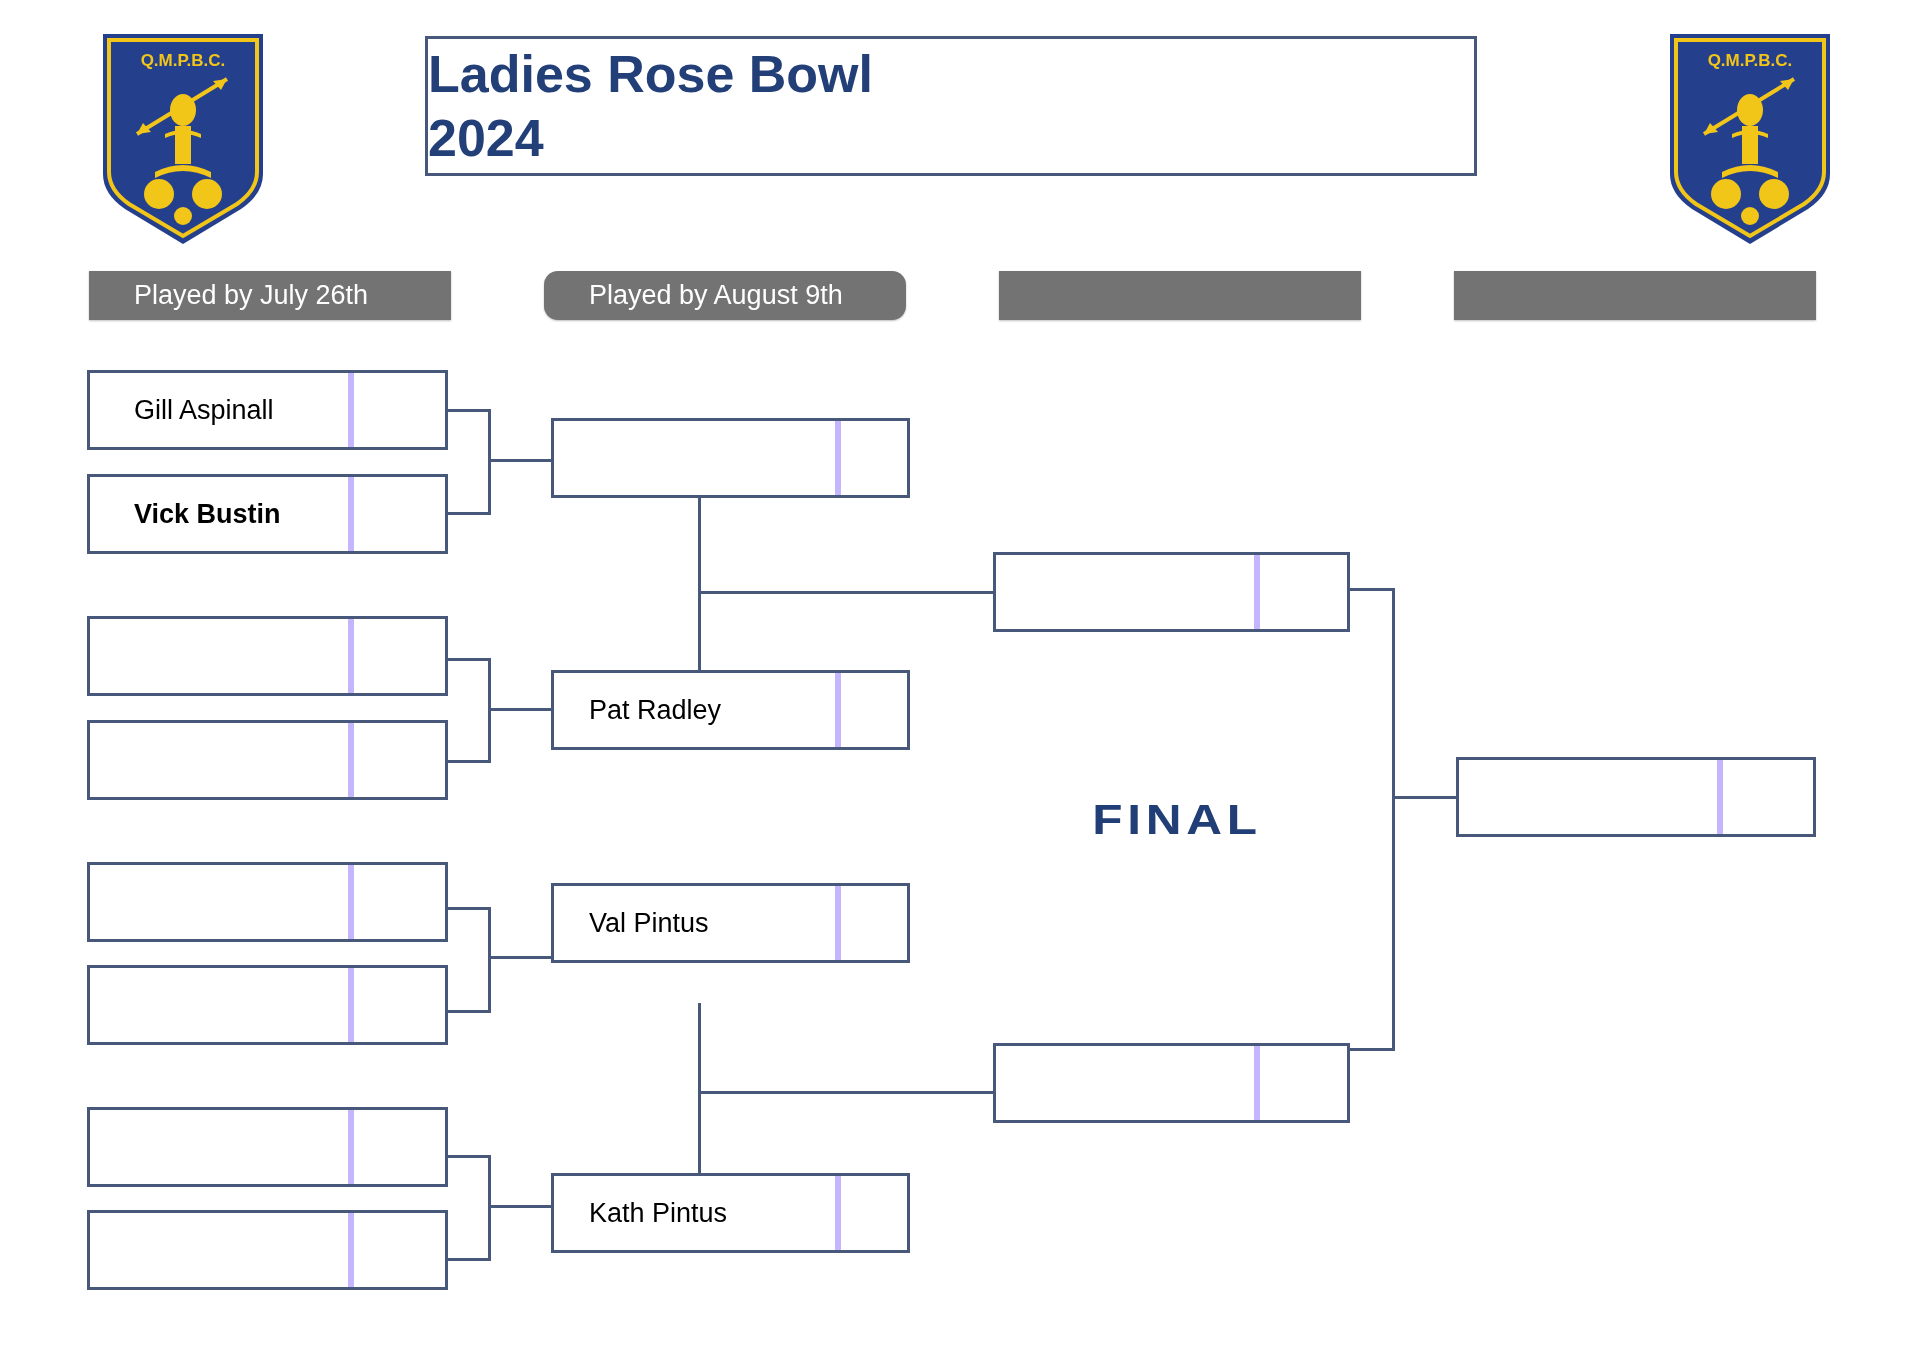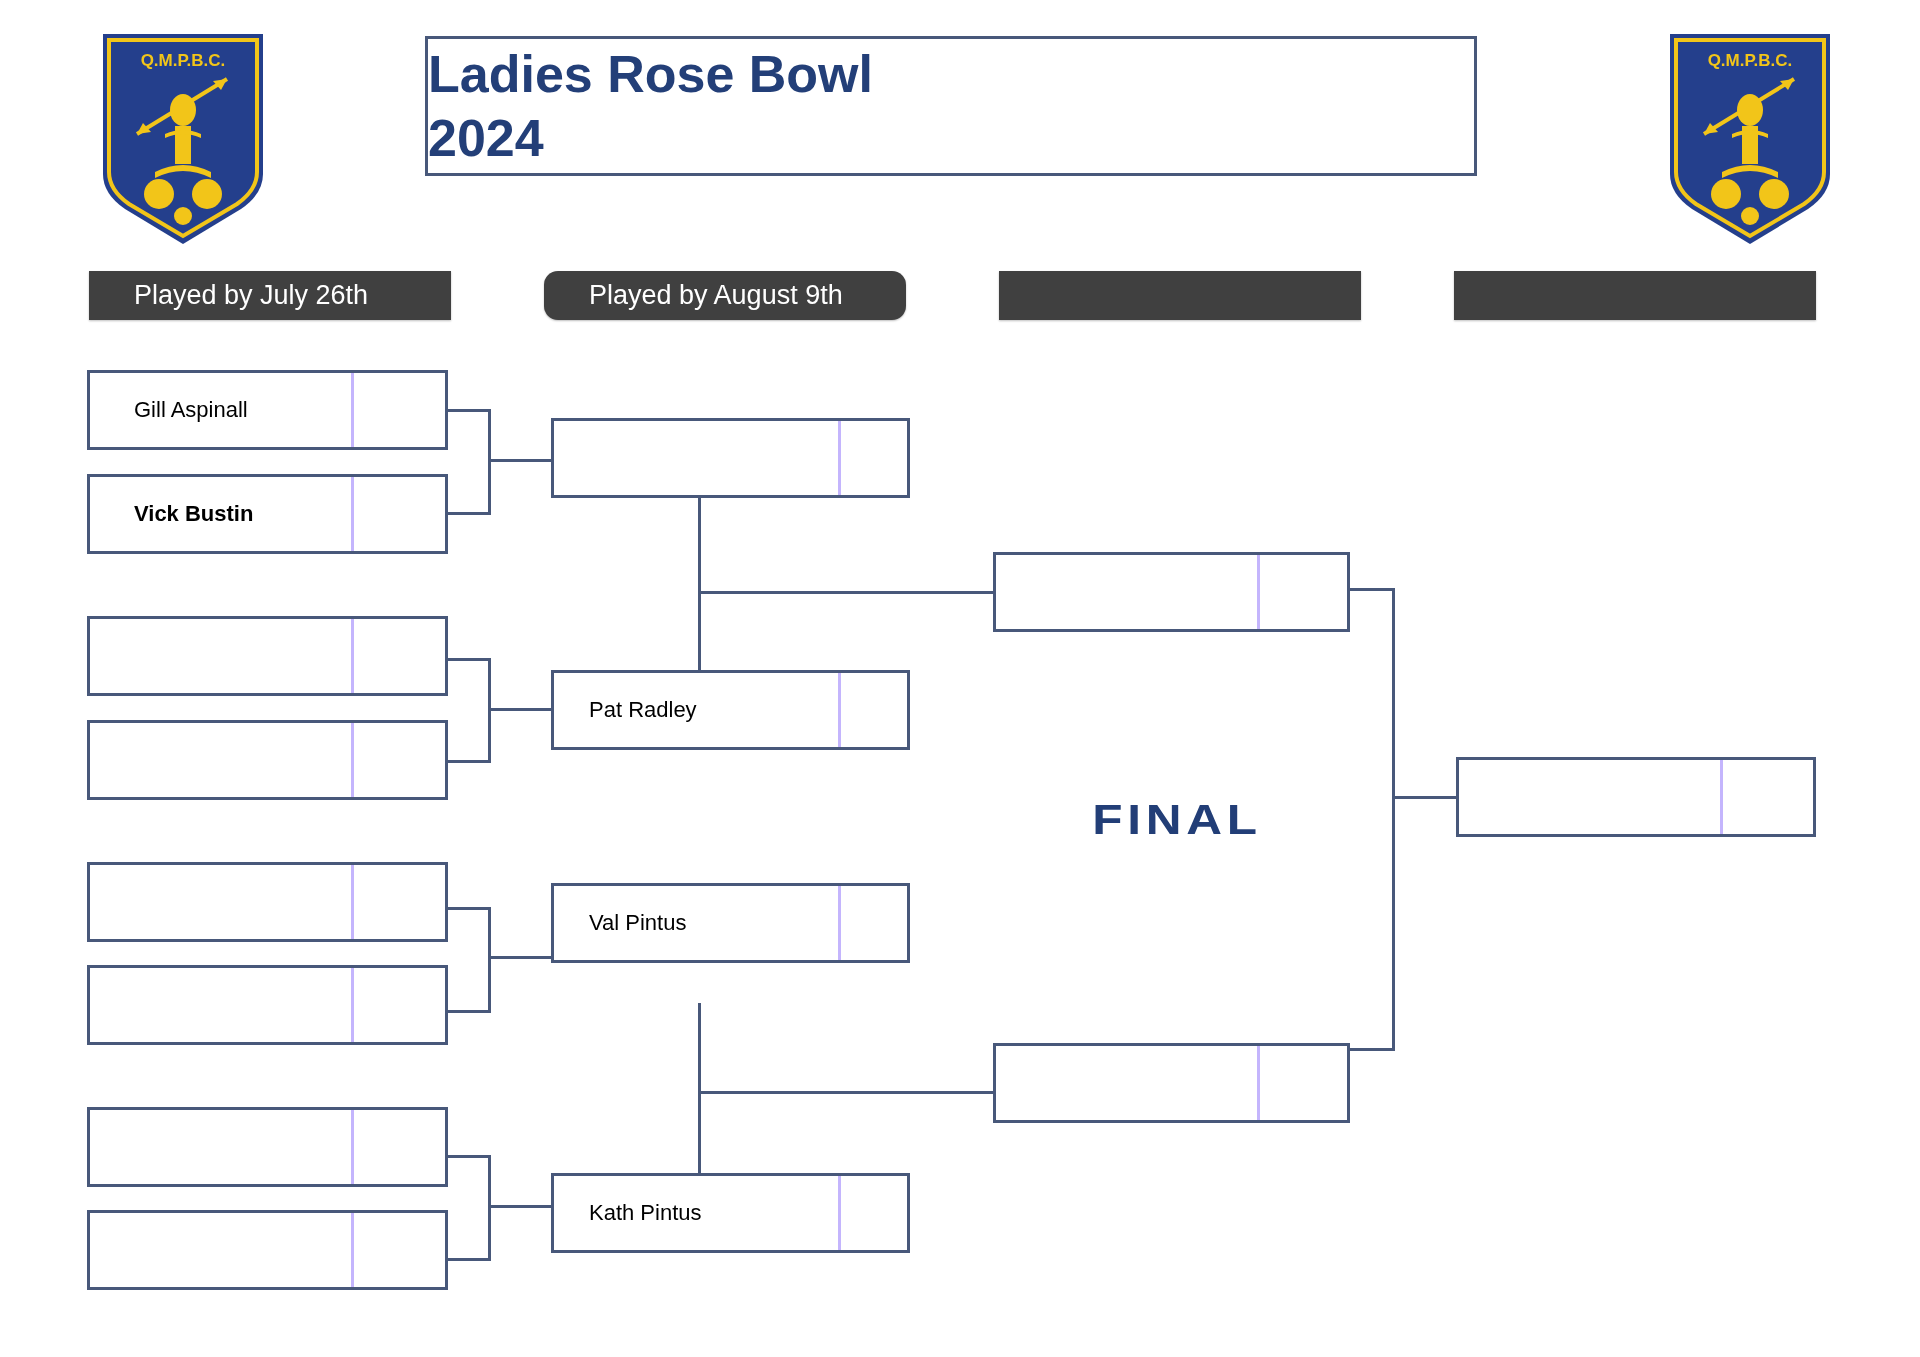--- a/index.html
+++ b/index.html
@@ -3,27 +3,27 @@
 <meta charset="utf-8">
 <style>
   html, body { margin:0; padding:0; background:#ffffff; }
   body { width:1920px; height:1357px; position:relative; overflow:hidden;
          font-family:"Liberation Sans", sans-serif; }
   .crest { position:absolute; width:164px; height:210px; }
   .title-box { position:absolute; left:425px; top:36px; width:1052px; height:140px;
      border:3px solid #48587a; box-sizing:border-box; background:#fff;
      display:flex; flex-direction:column; align-items:flex-start; justify-content:center; }
   .title-line { color:#233f78; font-weight:bold; font-size:52px; line-height:64px; }
-  .col-header { position:absolute; top:271px; width:362px; height:49px; background:#404040;
+  .col-header { position:absolute; top:271px; width:362px; height:49px; background:#737373;
      color:#ffffff; font-size:27px; line-height:49px; box-sizing:border-box; padding-left:45px;
      box-shadow:0 1px 2px rgba(0,0,0,0.25); white-space:nowrap; }
   .slot { position:absolute; height:80px; box-sizing:border-box; border:3px solid #48587a;
      background:#fff; display:flex; }
-  .slot .name { height:100%; box-sizing:border-box; border-right:3px solid #c4b5fd;
-     display:flex; align-items:center; padding-left:44px; color:#000; font-size:22px;
+  .slot .name { height:100%; box-sizing:border-box; border-right:6px solid #c4b5fd;
+     display:flex; align-items:center; padding-left:44px; color:#000; font-size:27px;
      white-space:nowrap; }
   .slot .score { flex:1; height:100%; }
   .r1 { left:87px; width:361px; }
   .r1 .name { width:264px; }
   .r2 { left:551px; width:359px; }
   .r2 .name { width:287px; padding-left:35px; }
   .sf { left:993px; width:357px; }
   .sf .name { width:264px; }
   .fin { left:1456px; width:360px; }
   .fin .name { width:264px; }

